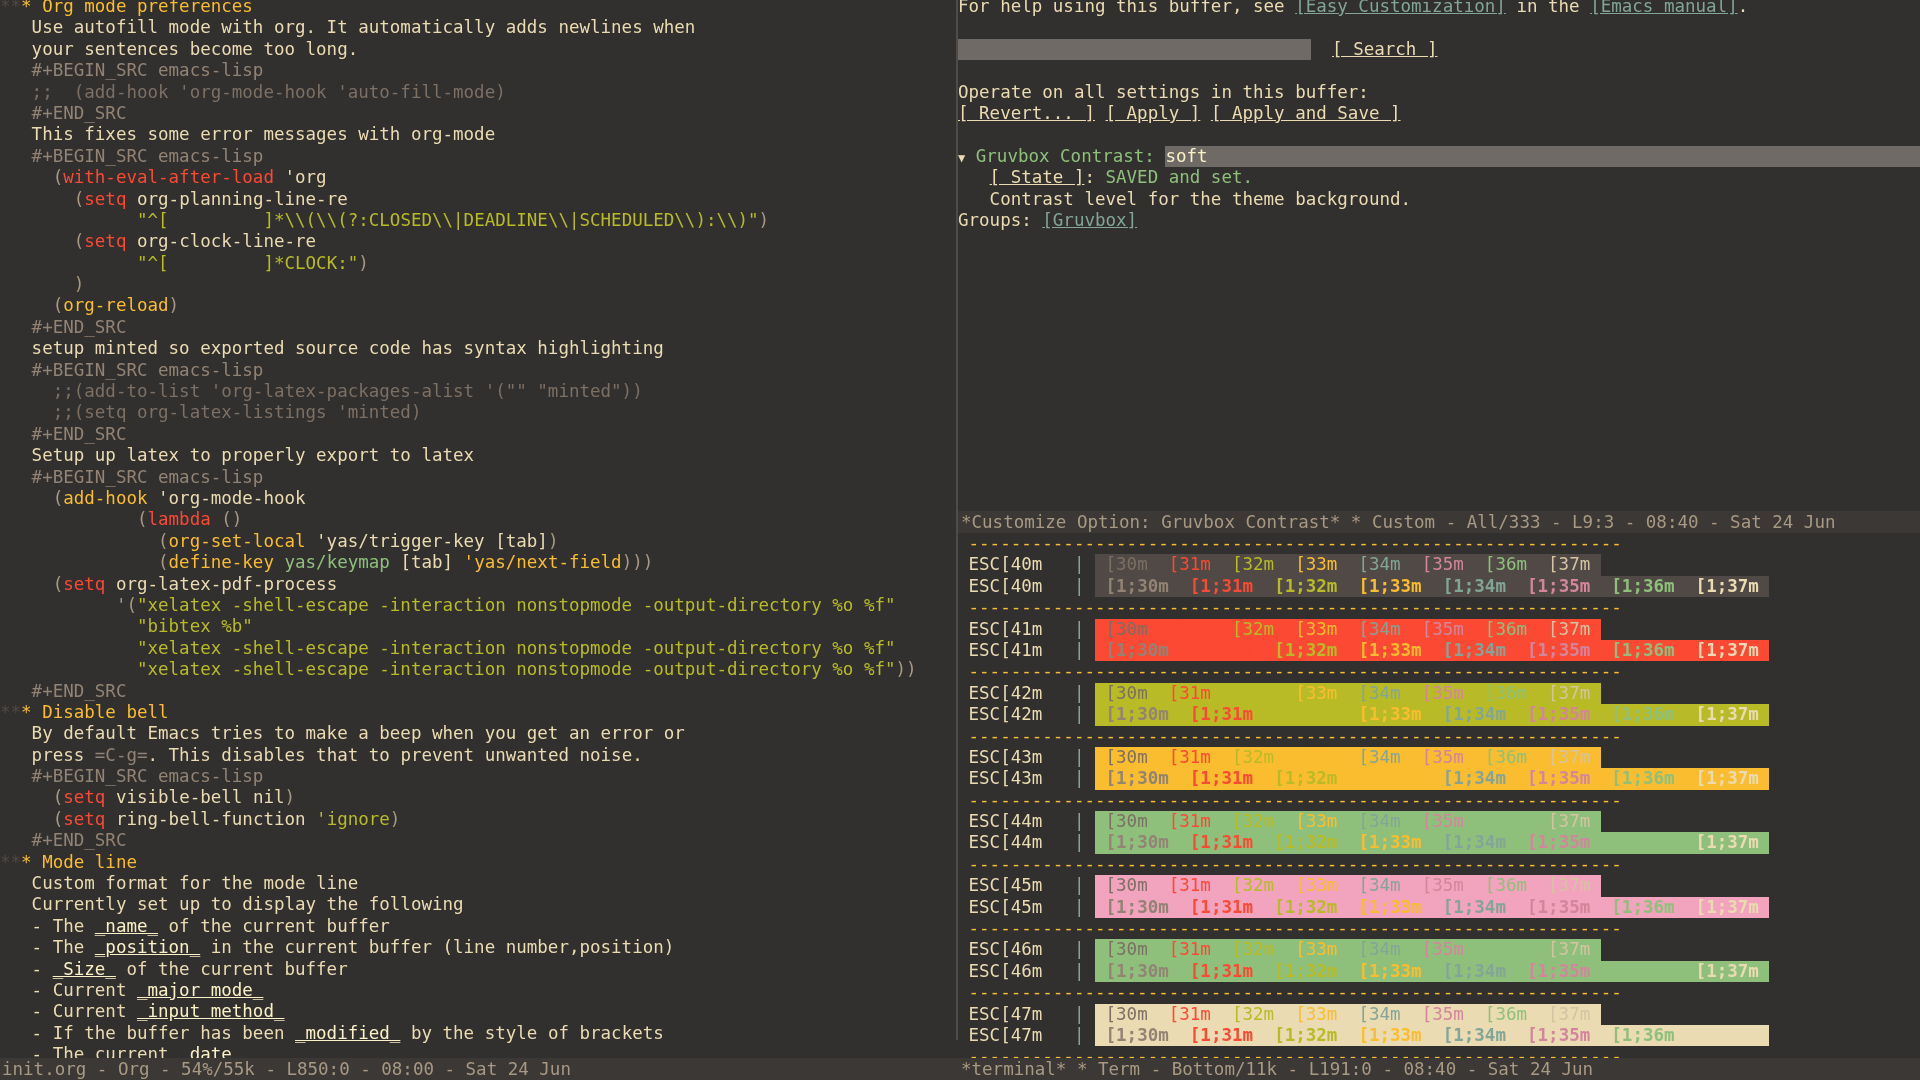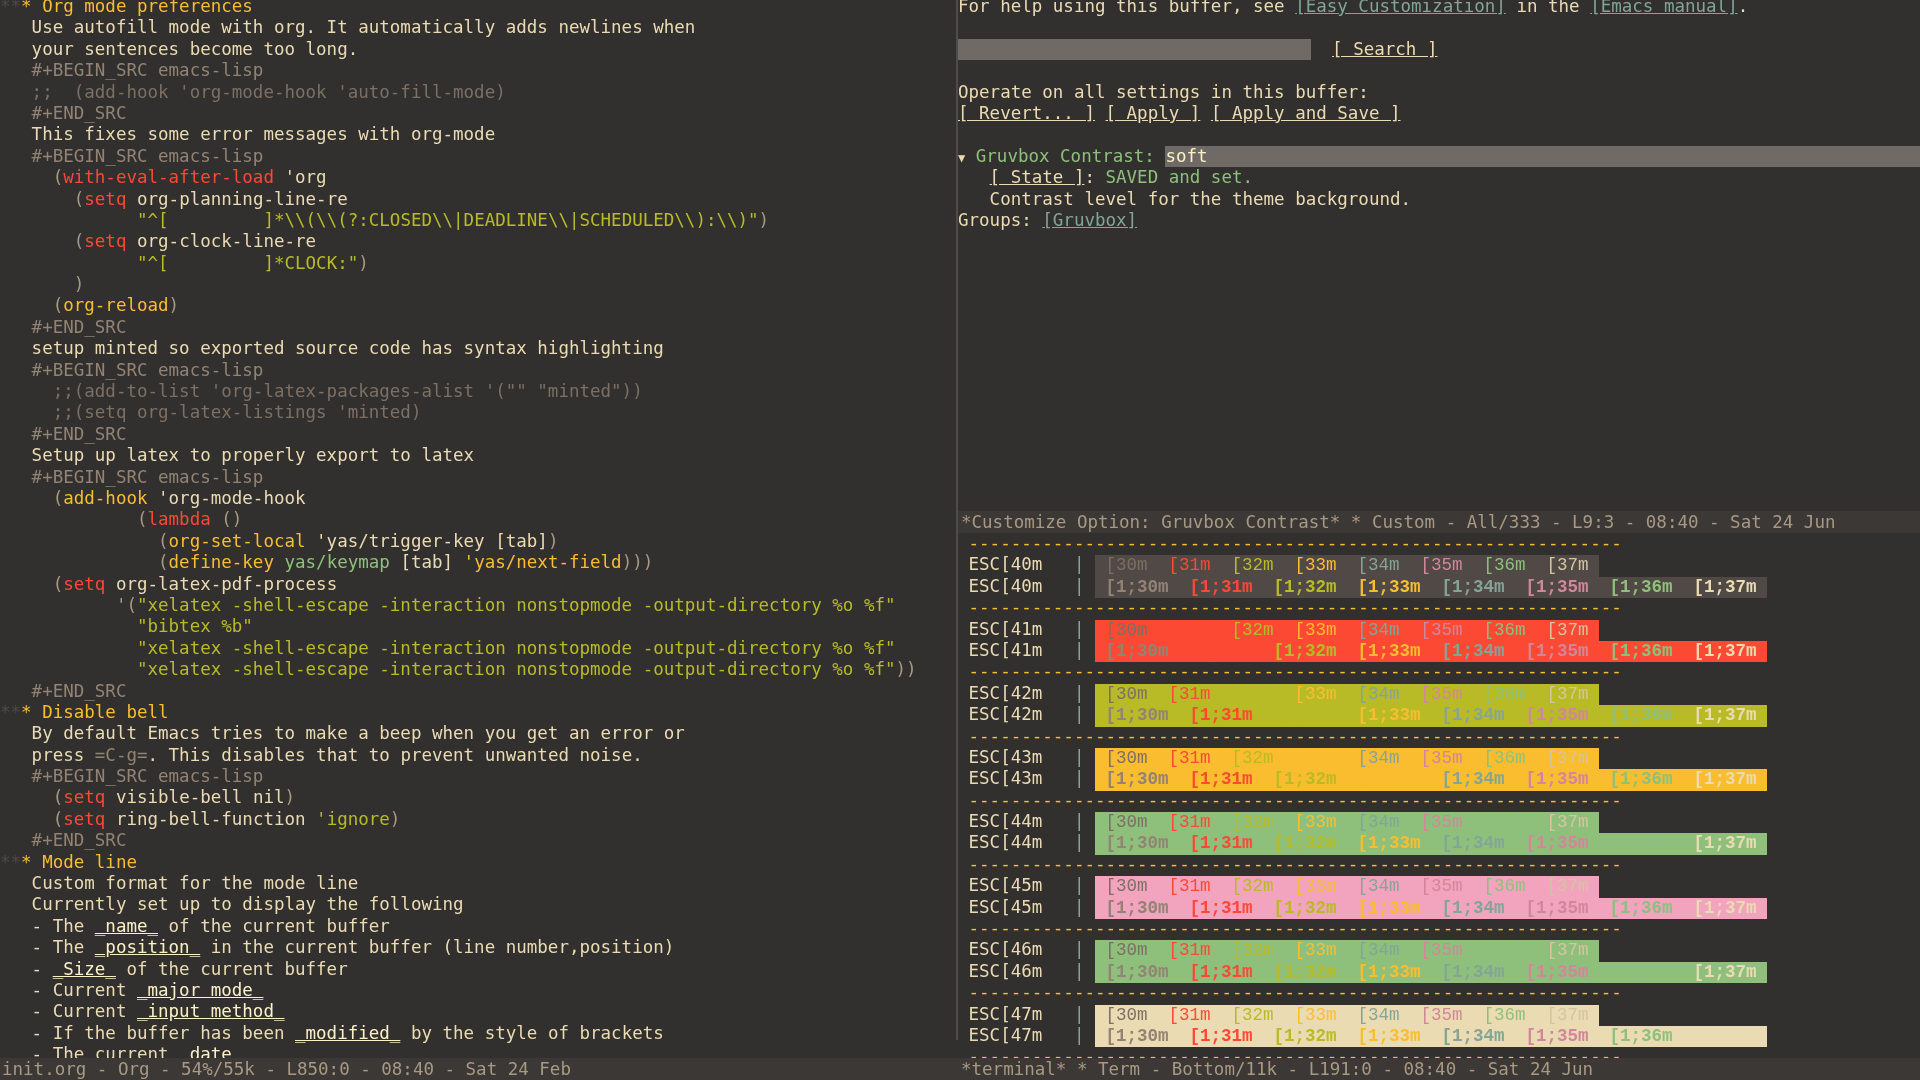--- a/index.html
+++ b/index.html
@@ -59,32 +59,32 @@
   
   .field{display:inline-block;background:#6f6a65;color:#ebdbb2;}
   .valuefield{background:#6f6a65;color:#fbf1c7;display:inline-block;}
   .triangle{color:#ebdbb2;}
 
   
   #term-text{font-size:17.5px;line-height:21.4px;}
   .dashed{color:#fabd2f;letter-spacing:0px;}
   .esc{color:#ebdbb2;}
   .bar{color:#83a598;}
-  .sw{display:inline-block;font-family:Liberation Mono, monospace;}
+  .sw{display:inline-block;}
 </style>
 </head>
 <body>
 
 <div class="screen">
 
   <div class="pane" id="left-pane">
     <div class="buf" id="left-text"><div class="row"><span class="stars">**</span><span class="org-h1">* Org mode preferences</span></div><div class="row"><span class="fg">   Use autofill mode with org. It automatically adds newlines when</span></div><div class="row"><span class="fg">   your sentences become too long.</span></div><div class="row"><span class="verb">   #+BEGIN_SRC emacs-lisp</span></div><div class="row"><span class="cmt">   ;;  (add-hook 'org-mode-hook 'auto-fill-mode)</span></div><div class="row"><span class="verb">   #+END_SRC</span></div><div class="row"><span class="fg">   This fixes some error messages with org-mode</span></div><div class="row"><span class="verb">   #+BEGIN_SRC emacs-lisp</span></div><div class="row"><span class="paren">     (</span><span class="kw">with-eval-after-load</span><span class="fg"> 'org</span></div><div class="row"><span class="paren">       (</span><span class="kw">setq</span><span class="fg"> org-planning-line-re</span></div><div class="row"><span class="fg">             </span><span class="str">"^[	 ]*\\(\\(?:CLOSED\\|DEADLINE\\|SCHEDULED\\):\\)"</span><span class="paren">)</span></div><div class="row"><span class="paren">       (</span><span class="kw">setq</span><span class="fg"> org-clock-line-re</span></div><div class="row"><span class="fg">             </span><span class="str">"^[	 ]*CLOCK:"</span><span class="paren">)</span></div><div class="row"><span class="paren">       )</span></div><div class="row"><span class="paren">     (</span><span class="fn">org-reload</span><span class="paren">)</span></div><div class="row"><span class="verb">   #+END_SRC</span></div><div class="row"><span class="fg">   setup minted so exported source code has syntax highlighting</span></div><div class="row"><span class="verb">   #+BEGIN_SRC emacs-lisp</span></div><div class="row"><span class="cmt">     ;;(add-to-list 'org-latex-packages-alist '("" "minted"))</span></div><div class="row"><span class="cmt">     ;;(setq org-latex-listings 'minted)</span></div><div class="row"><span class="verb">   #+END_SRC</span></div><div class="row"><span class="fg">   Setup up latex to properly export to latex</span></div><div class="row"><span class="verb">   #+BEGIN_SRC emacs-lisp</span></div><div class="row"><span class="paren">     (</span><span class="fn">add-hook</span><span class="fg"> 'org-mode-hook</span></div><div class="row"><span class="paren">             (</span><span class="kw">lambda</span><span class="paren"> ()</span></div><div class="row"><span class="paren">               (</span><span class="fn">org-set-local</span><span class="fg"> 'yas/trigger-key </span><span class="fg">[tab]</span><span class="paren">)</span></div><div class="row"><span class="paren">               (</span><span class="fn">define-key</span><span class="fg"> </span><span class="type">yas/keymap</span><span class="fg"> [tab] </span><span class="fn">'yas/next-field</span><span class="paren">)))</span></div><div class="row"><span class="paren">     (</span><span class="kw">setq</span><span class="fg"> org-latex-pdf-process</span></div><div class="row"><span class="paren">           '(</span><span class="str">"xelatex -shell-escape -interaction nonstopmode -output-directory %o %f"</span></div><div class="row"><span class="fg">             </span><span class="str">"bibtex %b"</span></div><div class="row"><span class="fg">             </span><span class="str">"xelatex -shell-escape -interaction nonstopmode -output-directory %o %f"</span></div><div class="row"><span class="fg">             </span><span class="str">"xelatex -shell-escape -interaction nonstopmode -output-directory %o %f"</span><span class="paren">))</span></div><div class="row"><span class="verb">   #+END_SRC</span></div><div class="row"><span class="stars">**</span><span class="org-h2">* Disable bell</span></div><div class="row"><span class="fg">   By default Emacs tries to make a beep when you get an error or</span></div><div class="row"><span class="fg">   press </span><span class="verb">=C-g=</span><span class="fg">. This disables that to prevent unwanted noise.</span></div><div class="row"><span class="verb">   #+BEGIN_SRC emacs-lisp</span></div><div class="row"><span class="paren">     (</span><span class="kw">setq</span><span class="fg"> visible-bell </span><span class="fg">nil</span><span class="paren">)</span></div><div class="row"><span class="paren">     (</span><span class="kw">setq</span><span class="fg"> ring-bell-function </span><span class="str">'ignore</span><span class="paren">)</span></div><div class="row"><span class="verb">   #+END_SRC</span></div><div class="row"><span class="stars">**</span><span class="org-h2">* Mode line</span></div><div class="row"><span class="fg">   Custom format for the mode line</span></div><div class="row"><span class="fg">   Currently set up to display the following</span></div><div class="row"><span class="fg">   - The </span><span class="under">_name_</span><span class="fg"> of the current buffer</span></div><div class="row"><span class="fg">   - The </span><span class="under">_position_</span><span class="fg"> in the current buffer (line number,position)</span></div><div class="row"><span class="fg">   - </span><span class="under">_Size_</span><span class="fg"> of the current buffer</span></div><div class="row"><span class="fg">   - Current </span><span class="under">_major mode_</span></div><div class="row"><span class="fg">   - Current </span><span class="under">_input method_</span></div><div class="row"><span class="fg">   - If the buffer has been </span><span class="under">_modified_</span><span class="fg"> by the style of brackets</span></div><div class="row"><span class="fg">   - The current </span><span class="under">_date_</span></div><div class="row"><span class="fg"></span></div></div>
   </div>
   <div id="vdivider"></div>
-  <div class="modeline" id="left-modeline">init.org - Org - 54%/55k - L850:0 - 08:40 - Sat 24 Feb</div>
+  <div class="modeline" id="left-modeline">init.org - Org - 54%/55k - L850:0 - 08:00 - Sat 24 Jun</div>
 
   <div class="pane" id="right-pane">
     <div class="buf" id="cust-text"><div class="row"><span class="fg">For help using this buffer, see </span><span class="link">[Easy Customization]</span><span class="fg"> in the </span><span class="link">[Emacs manual]</span><span class="fg">.</span></div><div class="row"> </div><div class="row"><span class="field" style="width: 353px;"> </span><span class="fg">  </span><span class="btn">[ Search ]</span></div><div class="row"> </div><div class="row"><span class="fg">Operate on all settings in this buffer:</span></div><div class="row"><span class="btn">[ Revert... ]</span><span class="fg"> </span><span class="btn">[ Apply ]</span><span class="fg"> </span><span class="btn">[ Apply and Save ]</span></div><div class="row"> </div><div class="row" style="position: relative;"><span class="triangle" style="font-size: 12px;">▼</span><span class="fg"> </span><span class="type">Gruvbox Contrast:</span><span class="fg"> </span><span class="valuefield" style="padding-right: 900px;">soft</span></div><div class="row"><span class="fg">   </span><span class="btn">[ State ]</span><span class="fg">: </span><span class="green">SAVED and set.</span></div><div class="row"><span class="fg">   </span><span class="fg">Contrast level for the theme background.</span></div><div class="row"><span class="fg">Groups: </span><span class="link">[Gruvbox]</span></div></div>
   </div>
   <div class="modeline" id="cust-modeline">*Customize Option: Gruvbox Contrast* * Custom - All/333 - L9:3 - 08:40 - Sat 24 Jun</div>
 
   <div class="pane" id="term-pane" style="position:absolute;left:958px;top:533px;width:962px;height:525px;overflow:hidden;">
     <div class="buf" id="term-text"><div class="row"><span class="dashed"> --------------------------------------------------------------</span></div><div class="row"><span class="esc"> ESC[40m</span><span>   </span><span class="bar">|</span><span> </span><span class="sw" style="background: rgb(80, 73, 69);"><span style="color: rgb(124, 111, 100);"> [30m </span><span style="color: rgb(251, 73, 52);"> [31m </span><span style="color: rgb(184, 187, 38);"> [32m </span><span style="color: rgb(250, 189, 47);"> [33m </span><span style="color: rgb(131, 165, 152);"> [34m </span><span style="color: rgb(211, 134, 155);"> [35m </span><span style="color: rgb(142, 192, 124);"> [36m </span><span style="color: rgb(213, 196, 161);"> [37m </span></span></div><div class="row"><span class="esc"> ESC[40m</span><span>   </span><span class="bar">|</span><span> </span><span class="sw" style="background: rgb(80, 73, 69);"><span style="color: rgb(146, 131, 116); font-weight: bold;"> [1;30m </span><span style="color: rgb(251, 73, 52); font-weight: bold;"> [1;31m </span><span style="color: rgb(184, 187, 38); font-weight: bold;"> [1;32m </span><span style="color: rgb(250, 189, 47); font-weight: bold;"> [1;33m </span><span style="color: rgb(131, 165, 152); font-weight: bold;"> [1;34m </span><span style="color: rgb(211, 134, 155); font-weight: bold;"> [1;35m </span><span style="color: rgb(142, 192, 124); font-weight: bold;"> [1;36m </span><span style="color: rgb(235, 219, 178); font-weight: bold;"> [1;37m </span></span></div><div class="row"><span class="dashed"> --------------------------------------------------------------</span></div><div class="row"><span class="esc"> ESC[41m</span><span>   </span><span class="bar">|</span><span> </span><span class="sw" style="background: rgb(251, 73, 52);"><span style="color: rgb(124, 111, 100);"> [30m </span><span style="color: rgb(251, 73, 52);"> [31m </span><span style="color: rgb(184, 187, 38);"> [32m </span><span style="color: rgb(250, 189, 47);"> [33m </span><span style="color: rgb(131, 165, 152);"> [34m </span><span style="color: rgb(211, 134, 155);"> [35m </span><span style="color: rgb(142, 192, 124);"> [36m </span><span style="color: rgb(213, 196, 161);"> [37m </span></span></div><div class="row"><span class="esc"> ESC[41m</span><span>   </span><span class="bar">|</span><span> </span><span class="sw" style="background: rgb(251, 73, 52);"><span style="color: rgb(146, 131, 116); font-weight: bold;"> [1;30m </span><span style="color: rgb(251, 73, 52); font-weight: bold;"> [1;31m </span><span style="color: rgb(184, 187, 38); font-weight: bold;"> [1;32m </span><span style="color: rgb(250, 189, 47); font-weight: bold;"> [1;33m </span><span style="color: rgb(131, 165, 152); font-weight: bold;"> [1;34m </span><span style="color: rgb(211, 134, 155); font-weight: bold;"> [1;35m </span><span style="color: rgb(142, 192, 124); font-weight: bold;"> [1;36m </span><span style="color: rgb(235, 219, 178); font-weight: bold;"> [1;37m </span></span></div><div class="row"><span class="dashed"> --------------------------------------------------------------</span></div><div class="row"><span class="esc"> ESC[42m</span><span>   </span><span class="bar">|</span><span> </span><span class="sw" style="background: rgb(184, 187, 38);"><span style="color: rgb(124, 111, 100);"> [30m </span><span style="color: rgb(251, 73, 52);"> [31m </span><span style="color: rgb(184, 187, 38);"> [32m </span><span style="color: rgb(250, 189, 47);"> [33m </span><span style="color: rgb(131, 165, 152);"> [34m </span><span style="color: rgb(211, 134, 155);"> [35m </span><span style="color: rgb(142, 192, 124);"> [36m </span><span style="color: rgb(213, 196, 161);"> [37m </span></span></div><div class="row"><span class="esc"> ESC[42m</span><span>   </span><span class="bar">|</span><span> </span><span class="sw" style="background: rgb(184, 187, 38);"><span style="color: rgb(146, 131, 116); font-weight: bold;"> [1;30m </span><span style="color: rgb(251, 73, 52); font-weight: bold;"> [1;31m </span><span style="color: rgb(184, 187, 38); font-weight: bold;"> [1;32m </span><span style="color: rgb(250, 189, 47); font-weight: bold;"> [1;33m </span><span style="color: rgb(131, 165, 152); font-weight: bold;"> [1;34m </span><span style="color: rgb(211, 134, 155); font-weight: bold;"> [1;35m </span><span style="color: rgb(142, 192, 124); font-weight: bold;"> [1;36m </span><span style="color: rgb(235, 219, 178); font-weight: bold;"> [1;37m </span></span></div><div class="row"><span class="dashed"> --------------------------------------------------------------</span></div><div class="row"><span class="esc"> ESC[43m</span><span>   </span><span class="bar">|</span><span> </span><span class="sw" style="background: rgb(250, 189, 47);"><span style="color: rgb(124, 111, 100);"> [30m </span><span style="color: rgb(251, 73, 52);"> [31m </span><span style="color: rgb(184, 187, 38);"> [32m </span><span style="color: rgb(250, 189, 47);"> [33m </span><span style="color: rgb(131, 165, 152);"> [34m </span><span style="color: rgb(211, 134, 155);"> [35m </span><span style="color: rgb(142, 192, 124);"> [36m </span><span style="color: rgb(213, 196, 161);"> [37m </span></span></div><div class="row"><span class="esc"> ESC[43m</span><span>   </span><span class="bar">|</span><span> </span><span class="sw" style="background: rgb(250, 189, 47);"><span style="color: rgb(146, 131, 116); font-weight: bold;"> [1;30m </span><span style="color: rgb(251, 73, 52); font-weight: bold;"> [1;31m </span><span style="color: rgb(184, 187, 38); font-weight: bold;"> [1;32m </span><span style="color: rgb(250, 189, 47); font-weight: bold;"> [1;33m </span><span style="color: rgb(131, 165, 152); font-weight: bold;"> [1;34m </span><span style="color: rgb(211, 134, 155); font-weight: bold;"> [1;35m </span><span style="color: rgb(142, 192, 124); font-weight: bold;"> [1;36m </span><span style="color: rgb(235, 219, 178); font-weight: bold;"> [1;37m </span></span></div><div class="row"><span class="dashed"> --------------------------------------------------------------</span></div><div class="row"><span class="esc"> ESC[44m</span><span>   </span><span class="bar">|</span><span> </span><span class="sw" style="background: rgb(142, 192, 124);"><span style="color: rgb(124, 111, 100);"> [30m </span><span style="color: rgb(251, 73, 52);"> [31m </span><span style="color: rgb(184, 187, 38);"> [32m </span><span style="color: rgb(250, 189, 47);"> [33m </span><span style="color: rgb(131, 165, 152);"> [34m </span><span style="color: rgb(211, 134, 155);"> [35m </span><span style="color: rgb(142, 192, 124);"> [36m </span><span style="color: rgb(213, 196, 161);"> [37m </span></span></div><div class="row"><span class="esc"> ESC[44m</span><span>   </span><span class="bar">|</span><span> </span><span class="sw" style="background: rgb(142, 192, 124);"><span style="color: rgb(146, 131, 116); font-weight: bold;"> [1;30m </span><span style="color: rgb(251, 73, 52); font-weight: bold;"> [1;31m </span><span style="color: rgb(184, 187, 38); font-weight: bold;"> [1;32m </span><span style="color: rgb(250, 189, 47); font-weight: bold;"> [1;33m </span><span style="color: rgb(131, 165, 152); font-weight: bold;"> [1;34m </span><span style="color: rgb(211, 134, 155); font-weight: bold;"> [1;35m </span><span style="color: rgb(142, 192, 124); font-weight: bold;"> [1;36m </span><span style="color: rgb(235, 219, 178); font-weight: bold;"> [1;37m </span></span></div><div class="row"><span class="dashed"> --------------------------------------------------------------</span></div><div class="row"><span class="esc"> ESC[45m</span><span>   </span><span class="bar">|</span><span> </span><span class="sw" style="background: rgb(242, 163, 189);"><span style="color: rgb(124, 111, 100);"> [30m </span><span style="color: rgb(251, 73, 52);"> [31m </span><span style="color: rgb(184, 187, 38);"> [32m </span><span style="color: rgb(250, 189, 47);"> [33m </span><span style="color: rgb(131, 165, 152);"> [34m </span><span style="color: rgb(211, 134, 155);"> [35m </span><span style="color: rgb(142, 192, 124);"> [36m </span><span style="color: rgb(213, 196, 161);"> [37m </span></span></div><div class="row"><span class="esc"> ESC[45m</span><span>   </span><span class="bar">|</span><span> </span><span class="sw" style="background: rgb(242, 163, 189);"><span style="color: rgb(146, 131, 116); font-weight: bold;"> [1;30m </span><span style="color: rgb(251, 73, 52); font-weight: bold;"> [1;31m </span><span style="color: rgb(184, 187, 38); font-weight: bold;"> [1;32m </span><span style="color: rgb(250, 189, 47); font-weight: bold;"> [1;33m </span><span style="color: rgb(131, 165, 152); font-weight: bold;"> [1;34m </span><span style="color: rgb(211, 134, 155); font-weight: bold;"> [1;35m </span><span style="color: rgb(142, 192, 124); font-weight: bold;"> [1;36m </span><span style="color: rgb(235, 219, 178); font-weight: bold;"> [1;37m </span></span></div><div class="row"><span class="dashed"> --------------------------------------------------------------</span></div><div class="row"><span class="esc"> ESC[46m</span><span>   </span><span class="bar">|</span><span> </span><span class="sw" style="background: rgb(142, 192, 124);"><span style="color: rgb(124, 111, 100);"> [30m </span><span style="color: rgb(251, 73, 52);"> [31m </span><span style="color: rgb(184, 187, 38);"> [32m </span><span style="color: rgb(250, 189, 47);"> [33m </span><span style="color: rgb(131, 165, 152);"> [34m </span><span style="color: rgb(211, 134, 155);"> [35m </span><span style="color: rgb(142, 192, 124);"> [36m </span><span style="color: rgb(213, 196, 161);"> [37m </span></span></div><div class="row"><span class="esc"> ESC[46m</span><span>   </span><span class="bar">|</span><span> </span><span class="sw" style="background: rgb(142, 192, 124);"><span style="color: rgb(146, 131, 116); font-weight: bold;"> [1;30m </span><span style="color: rgb(251, 73, 52); font-weight: bold;"> [1;31m </span><span style="color: rgb(184, 187, 38); font-weight: bold;"> [1;32m </span><span style="color: rgb(250, 189, 47); font-weight: bold;"> [1;33m </span><span style="color: rgb(131, 165, 152); font-weight: bold;"> [1;34m </span><span style="color: rgb(211, 134, 155); font-weight: bold;"> [1;35m </span><span style="color: rgb(142, 192, 124); font-weight: bold;"> [1;36m </span><span style="color: rgb(235, 219, 178); font-weight: bold;"> [1;37m </span></span></div><div class="row"><span class="dashed"> --------------------------------------------------------------</span></div><div class="row"><span class="esc"> ESC[47m</span><span>   </span><span class="bar">|</span><span> </span><span class="sw" style="background: rgb(235, 219, 178);"><span style="color: rgb(124, 111, 100);"> [30m </span><span style="color: rgb(251, 73, 52);"> [31m </span><span style="color: rgb(184, 187, 38);"> [32m </span><span style="color: rgb(250, 189, 47);"> [33m </span><span style="color: rgb(131, 165, 152);"> [34m </span><span style="color: rgb(211, 134, 155);"> [35m </span><span style="color: rgb(142, 192, 124);"> [36m </span><span style="color: rgb(213, 196, 161);"> [37m </span></span></div><div class="row"><span class="esc"> ESC[47m</span><span>   </span><span class="bar">|</span><span> </span><span class="sw" style="background: rgb(235, 219, 178);"><span style="color: rgb(146, 131, 116); font-weight: bold;"> [1;30m </span><span style="color: rgb(251, 73, 52); font-weight: bold;"> [1;31m </span><span style="color: rgb(184, 187, 38); font-weight: bold;"> [1;32m </span><span style="color: rgb(250, 189, 47); font-weight: bold;"> [1;33m </span><span style="color: rgb(131, 165, 152); font-weight: bold;"> [1;34m </span><span style="color: rgb(211, 134, 155); font-weight: bold;"> [1;35m </span><span style="color: rgb(142, 192, 124); font-weight: bold;"> [1;36m </span><span style="color: rgb(235, 219, 178); font-weight: bold;"> [1;37m </span></span></div><div class="row"><span class="dashed"> --------------------------------------------------------------</span></div></div>
   </div>
   <div class="modeline" id="right-modeline">*terminal* * Term - Bottom/11k - L191:0 - 08:40 - Sat 24 Jun</div>

